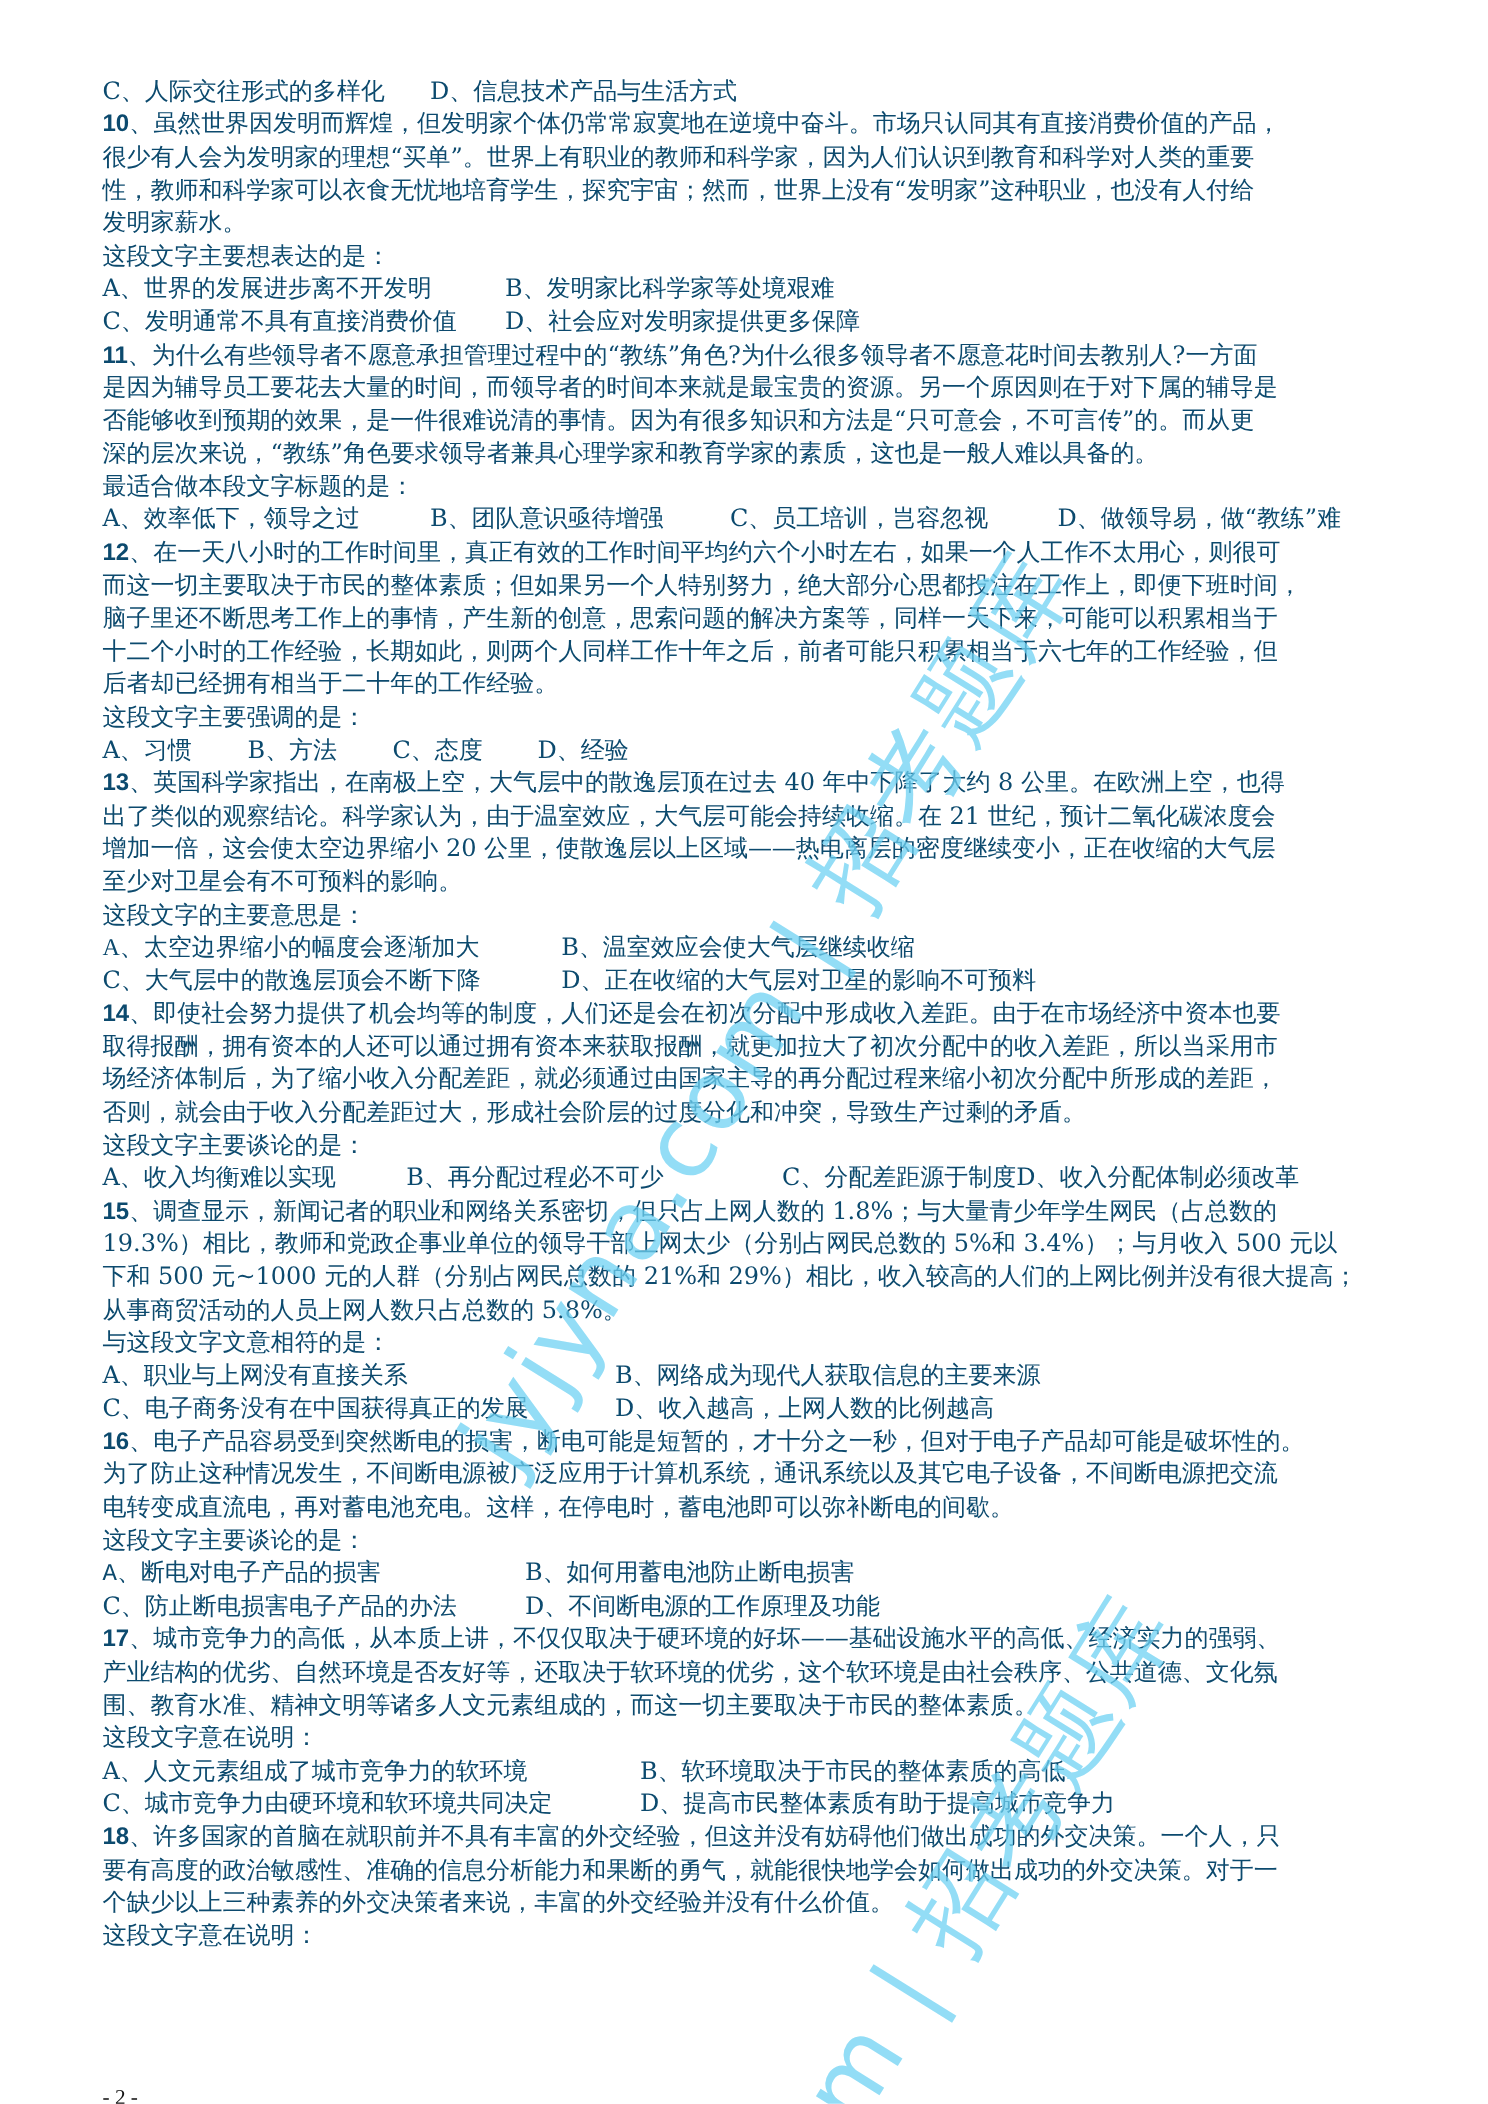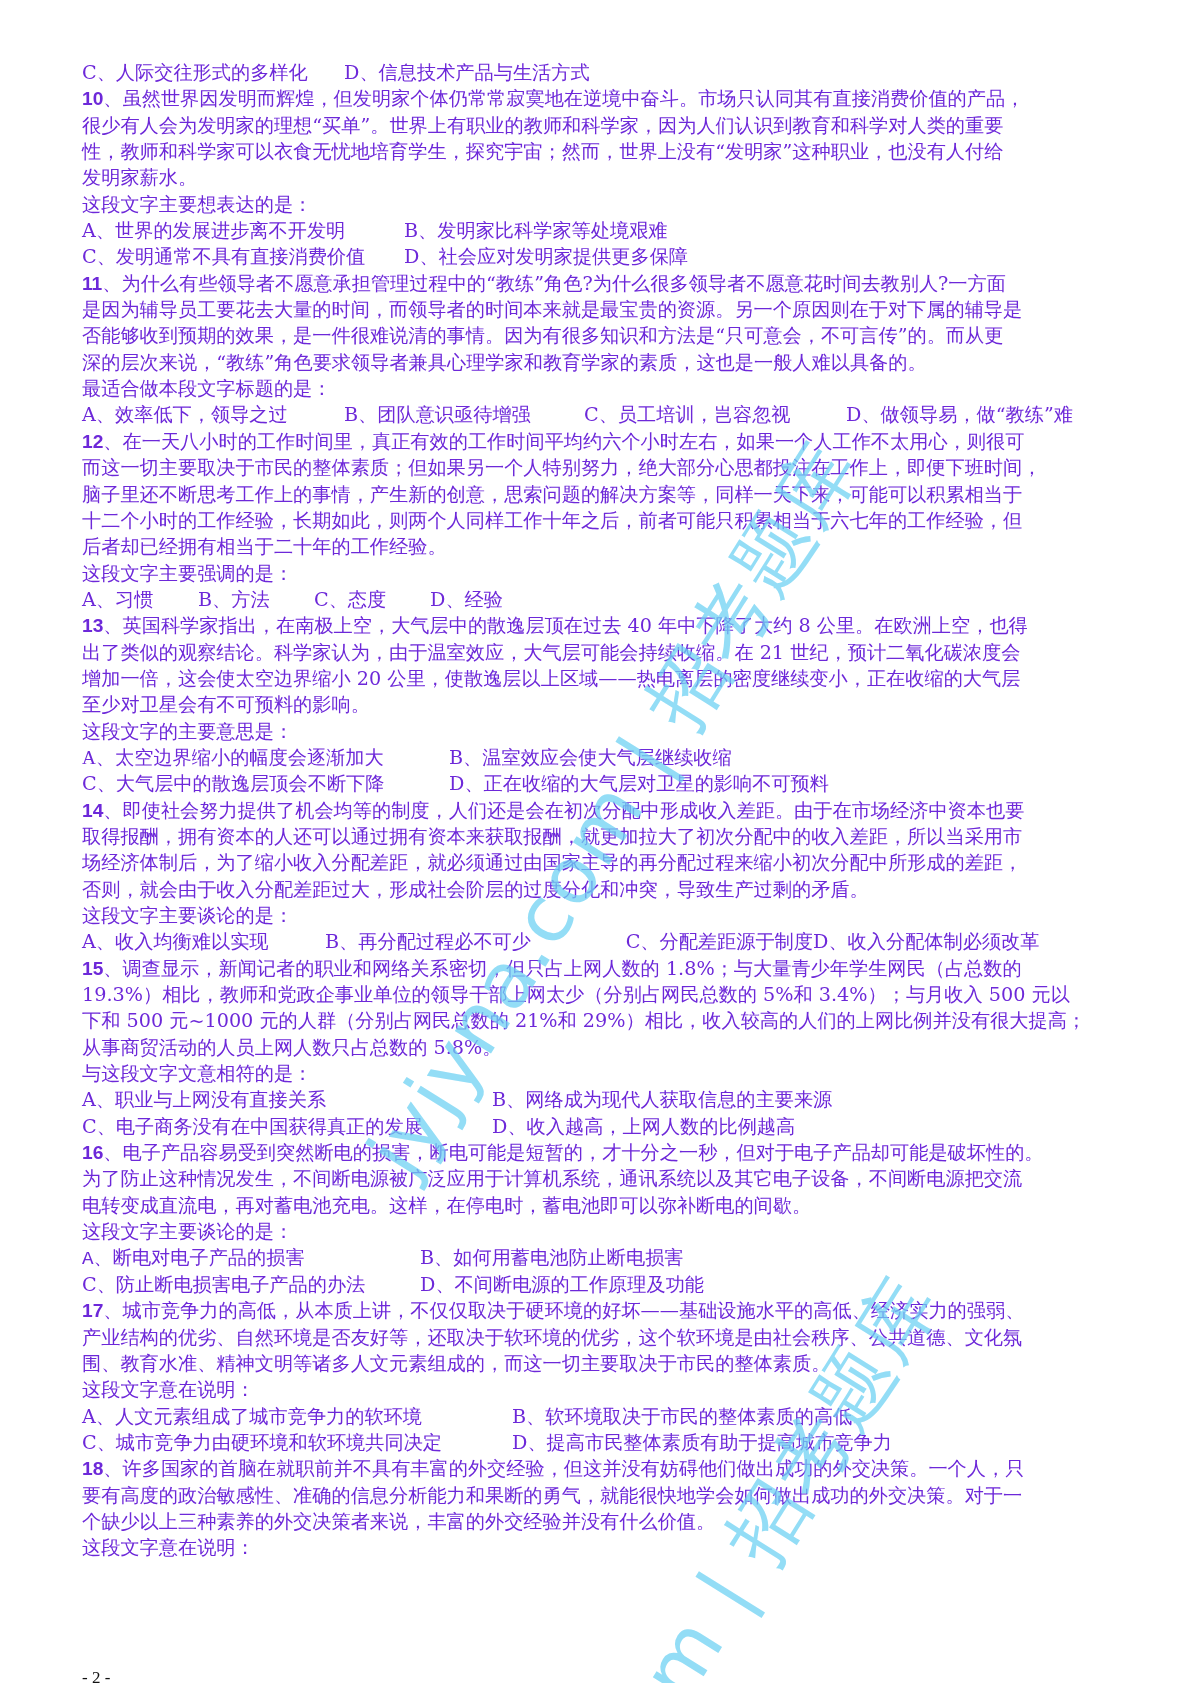--- a/index.html
+++ b/index.html
@@ -4,21 +4,21 @@
   <style>
     html, body { margin: 0; padding: 0; background: #ffffff; }
     body { width: 1190px; height: 1683px; position: relative; overflow: hidden; }
     .page {
       position: absolute; left: 0; top: 0; width: 1190px; height: 1683px;
       background: #ffffff;
     }
     .content {
       position: absolute; left: 82px; top: 60px; width: 1030px;
       font-family: "DejaVu Serif", "Liberation Serif", serif;
-      font-size: 19.2px; line-height: 26.35px; color: #6d28d9;
+      font-size: 19.2px; line-height: 26.35px; color: #0c4a6e;
     }
     .line { white-space: nowrap; height: 26.35px; }
     .qnum { font-family: "Liberation Sans", "DejaVu Sans", sans-serif; font-weight: bold; }
     .opt { display: inline-block; }
     .footer {
       position: absolute; left: 82px; top: 1668px;
       font-family: "Liberation Serif", serif; font-size: 17px; color: #111;
     }
     .wm {
       position: absolute; color: #6fd2f3; opacity: 0.75;

